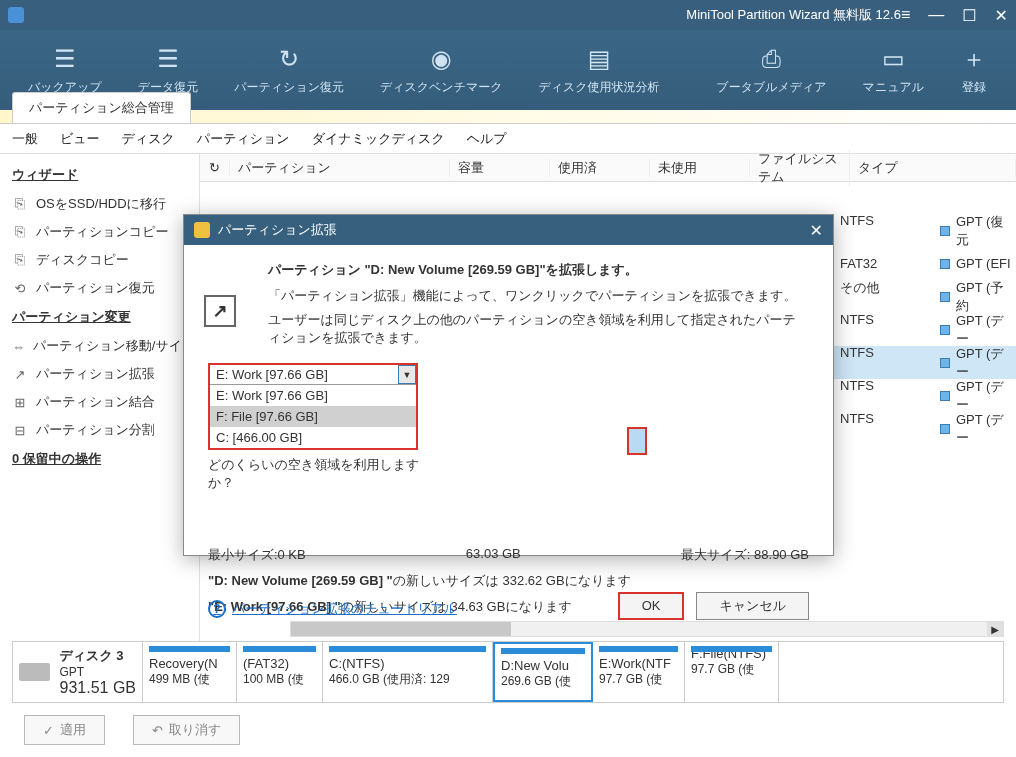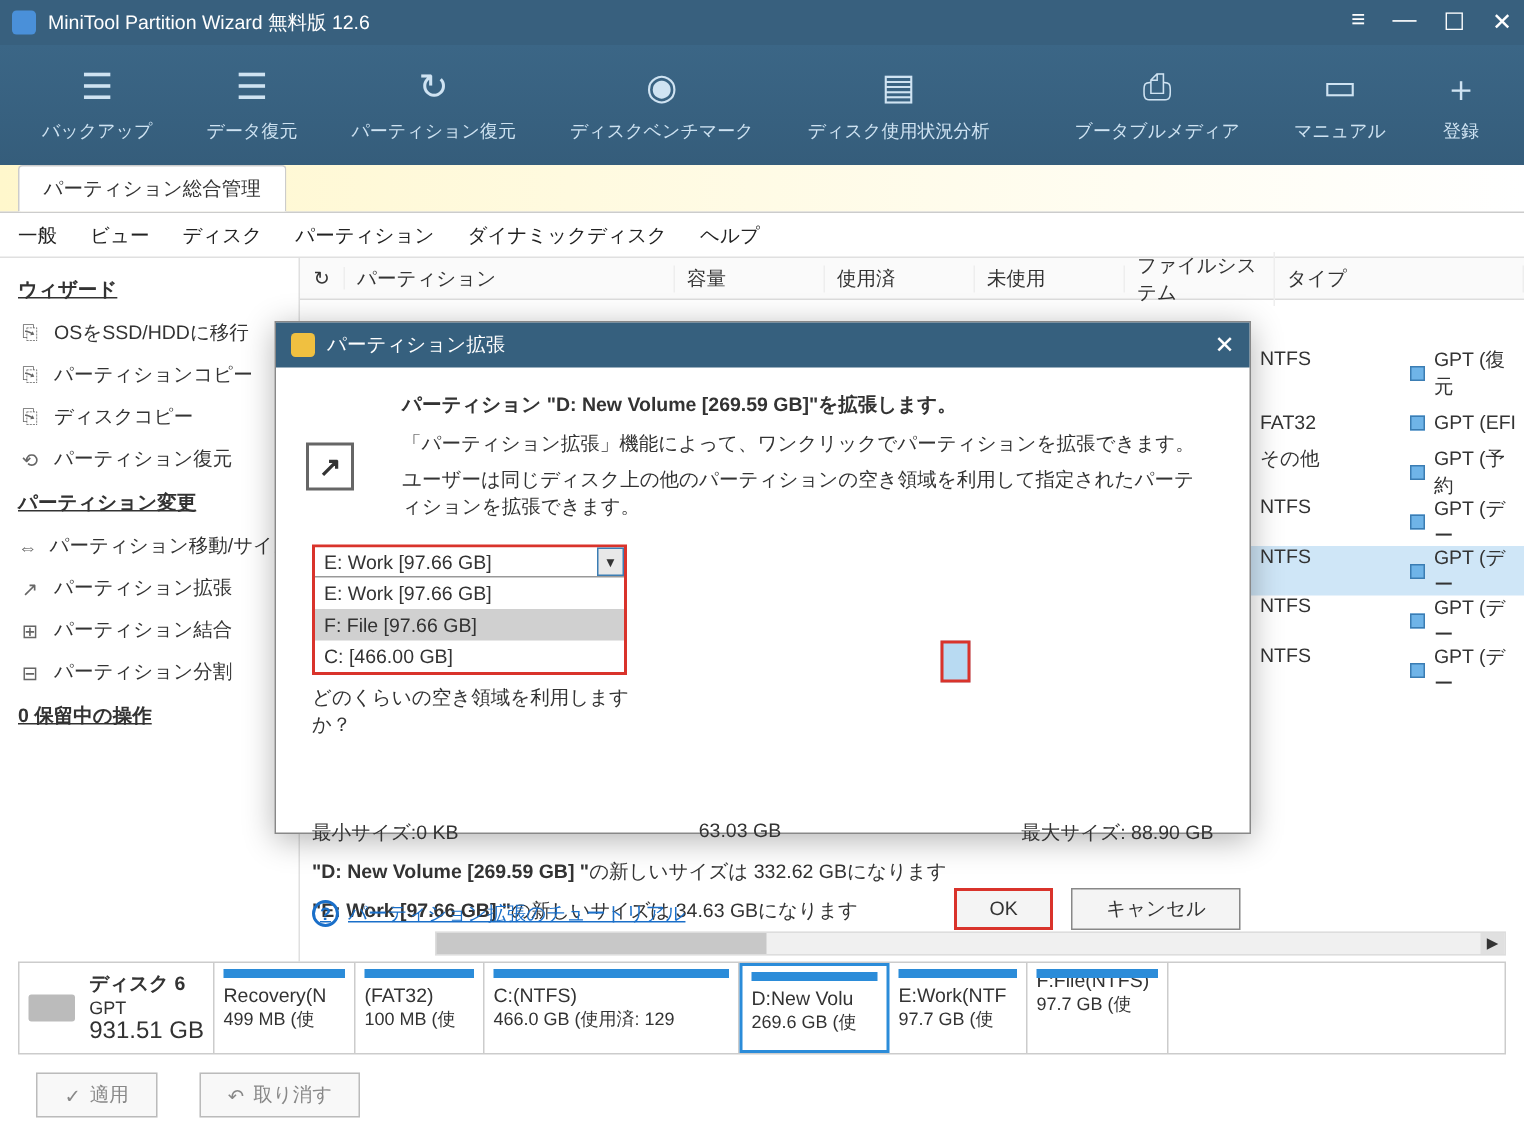--- a/index.html
+++ b/index.html
@@ -1,32 +1,32 @@
 <!DOCTYPE html>
 <html><head>
 <meta charset="utf-8">
 <style>
 * { margin: 0; padding: 0; box-sizing: border-box; font-family: 'Meiryo', 'Segoe UI', sans-serif; }
 body { width: 1016px; height: 757px; background: #fff; font-size: 13px; color: #333; overflow: hidden; position: relative; }
 
 
 .titlebar { background: #38607e; color: #fff; height: 30px; display: flex; align-items: center; padding: 0 8px; }
 .titlebar .logo { width: 16px; height: 16px; background: #4a90d9; border-radius: 3px; margin-right: 8px; }
-.titlebar .title { flex: 1; font-size: 13px; }
+.titlebar .title { flex: 1; font-size: 13px; text-align: right; }
 .titlebar .winbtns { display: flex; gap: 18px; font-size: 16px; }
 .titlebar .winbtns span { cursor: pointer; }
 
 
 .toolbar { background: linear-gradient(#3b6686, #355d7b); height: 80px; display: flex; align-items: center; padding: 0 10px; color: #cfe3f2; }
 .tool-item { display: flex; flex-direction: column; align-items: center; padding: 6px 18px; cursor: pointer; font-size: 12px; gap: 6px; }
 .tool-item .ticon { width: 28px; height: 28px; display: flex; align-items: center; justify-content: center; font-size: 24px; }
 .toolbar .spacer { flex: 1; }
 
 
-.tabstrip { background: linear-gradient(to right, #fff7cc, #fff); height: 32px; display: flex; align-items: flex-end; padding-left: 12px; border-bottom: 1px solid #ccc; }
+.tabstrip { background: linear-gradient(to right, #fff7cc, #fff); height: 14px; display: flex; align-items: flex-end; padding-left: 12px; border-bottom: 1px solid #ccc; }
 .tab { background: #fff; border: 1px solid #ccc; border-bottom: none; padding: 6px 16px; font-size: 13px; border-radius: 3px 3px 0 0; }
 
 
 .menubar { height: 30px; display: flex; align-items: center; padding: 0 12px; gap: 22px; font-size: 13px; color: #222; border-bottom: 1px solid #e0e0e0; }
 .menubar span { cursor: pointer; }
 
 
 .main { display: flex; height: 500px; }
 .sidebar { width: 200px; border-right: 1px solid #e0e0e0; padding: 6px 0; overflow: hidden; }
 .sidebar .section-title { font-weight: bold; padding: 6px 12px; font-size: 13px; text-decoration: underline; }
@@ -79,21 +79,21 @@
 
 .slider-handle { position: absolute; left: 443px; top: 182px; width: 20px; height: 28px; border: 2px solid #d9332b; background: #b8daf2; }
 
 .sizes-row { display: flex; justify-content: space-between; margin-top: 54px; font-size: 13px; }
 .result-line { margin-top: 8px; font-size: 13px; }
 .result-line b { font-weight: bold; }
 
 .tutorial { display: flex; align-items: center; gap: 6px; color: #1a6fc9; text-decoration: underline; cursor: pointer; position: absolute; bottom: 14px; left: 24px; }
 .tutorial .qicon { width: 18px; height: 18px; border: 2px solid #1a6fc9; border-radius: 50%; display: flex; align-items: center; justify-content: center; color: #1a6fc9; font-weight: bold; font-size: 12px; text-decoration: none; }
 
-.dialog-buttons { position: absolute; bottom: 12px; right: 6px; display: flex; gap: 12px; }
+.dialog-buttons { position: absolute; bottom: 12px; right: 24px; display: flex; gap: 12px; }
 .btn { padding: 4px 22px; border: 1px solid #888; background: #f4f4f4; cursor: pointer; font-size: 13px; }
 .btn.ok { border: 2px solid #d9332b; }
 
 
 .diskpanel { position: absolute; bottom: 54px; left: 12px; right: 12px; height: 62px; border: 1px solid #ccc; display: flex; background: #fff; }
 .diskpanel .diskcard { border-right: 1px solid #ccc; padding: 4px 6px; display: flex; flex-direction: column; justify-content: space-between; position: relative; overflow: hidden; }
 .diskcard .dname { font-weight: bold; font-size: 13px; white-space: nowrap; }
 .diskcard .dline2 { font-size: 12px; white-space: nowrap; color: #333; }
 .diskcard .dline3 { font-size: 16px; white-space: nowrap; color: #333; }
 .diskcard .bar { height: 6px; background: #2b8cd9; position: absolute; top: 4px; left: 6px; right: 6px; }
@@ -330,21 +330,21 @@
 <div class="hscroll">
   <div class="arr left">◀</div>
   <div class="thumb"></div>
   <div class="arr right">▶</div>
 </div>
 
 <div class="diskpanel" id="diskpanel">
     <div class="diskcard first" style="width: 130px;">
       <div class="disk-icon"></div>
       <div>
-        <div class="dname">ディスク 6</div>
+        <div class="dname">ディスク 3</div>
         <div class="dline2">GPT</div>
         <div class="dline3">931.51 GB</div>
       </div>
     </div>
     <div class="diskcard" style="width: 94px;">
       <div class="bar"></div>
       <div style="margin-top:10px">
         <div class="dname" style="font-weight:normal">Recovery(N</div>
         <div class="dline2">499 MB (使</div>
       </div>

